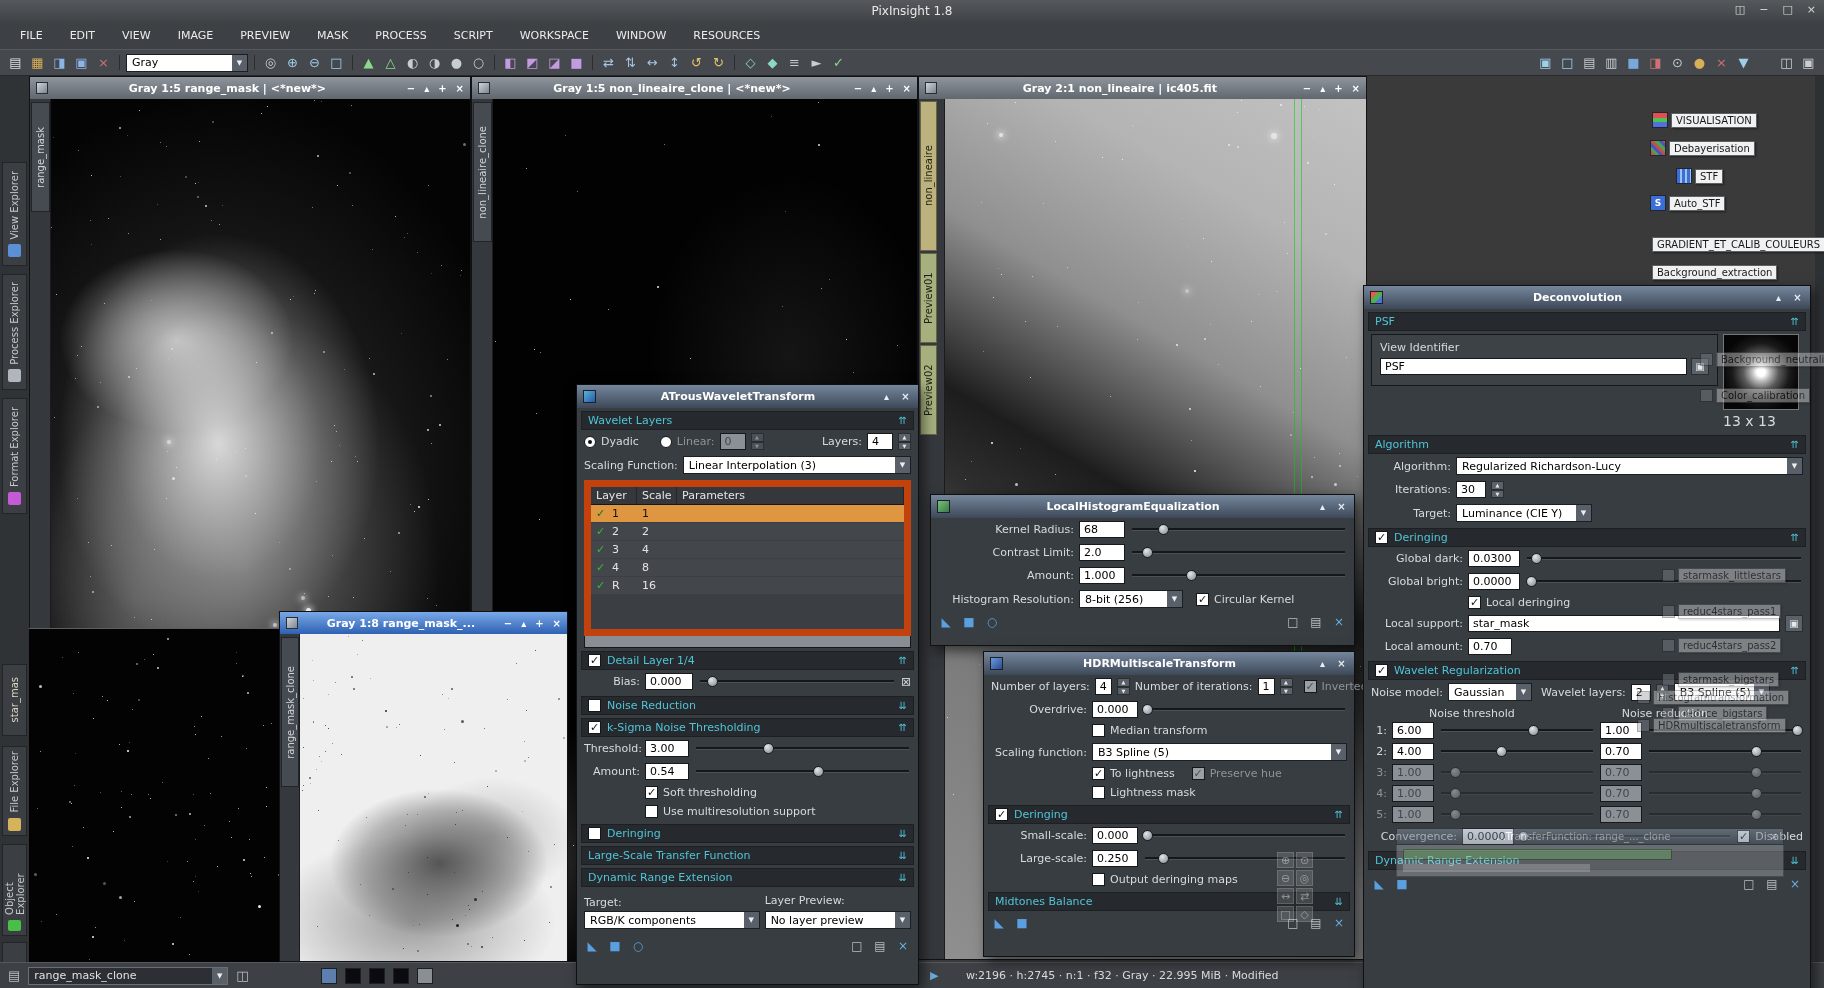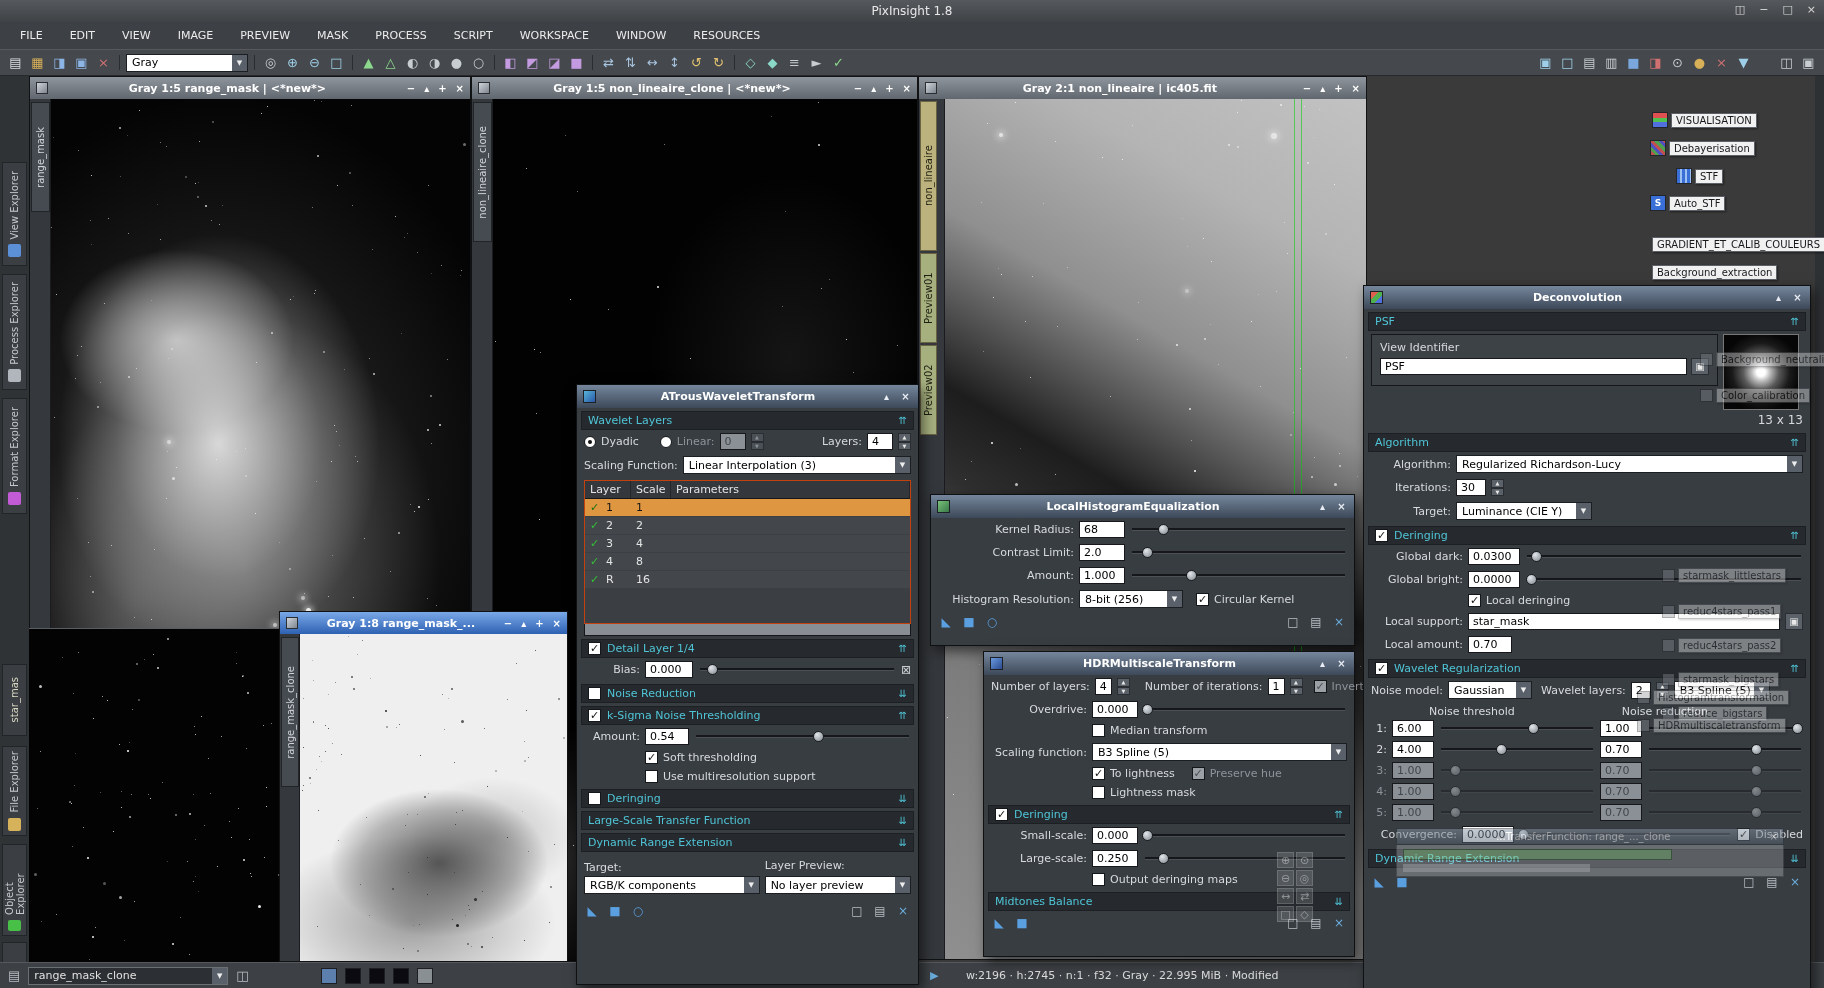--- a/index.html
+++ b/index.html
@@ -65,39 +65,39 @@
 .chk{width:13px;height:13px;background:#fff;border:1px solid #14171a;color:#111;font-size:11px;line-height:12px;text-align:center;flex:none;}
 .chk.off{color:transparent;}
 .chk.dis{background:#9aa0a6;color:#474c51;}
 .radio{width:12px;height:12px;border-radius:50%;background:#fff;border:1px solid #14171a;position:relative;flex:none;}
 .radio.on:after{content:"";position:absolute;left:3px;top:3px;width:4px;height:4px;border-radius:50%;background:#111;}
 .btm{display:flex;align-items:center;padding:4px 7px;margin-top:2px;gap:7px;}
 .bi{width:16px;height:15px;display:flex;align-items:center;justify-content:center;font-size:12px;}
 .mla{margin-left:auto;}
 .sbtn{width:18px;height:17px;background:#5a6168;border:1px solid #2a2d31;color:#e8e8e8;font-size:10px;display:flex;align-items:center;justify-content:center;flex:none;}
 
-.wtable{margin:3px 7px 0;border:1px solid #c2410c;background:#43474c;}
+.wtable{margin:3px 7px 0;border:7px solid #c2410c;background:#43474c;}
 .wt-head{display:flex;background:#34383d;border-bottom:1px solid #15171a;color:#e4e4e4;}
 .wt-head div{padding:2px 5px;border-right:1px solid #23262a;}
 .wt-row{display:flex;color:#e4e4e4;height:18px;align-items:center;border-bottom:1px solid #3c4045;}
 .wt-row.sel{background:#df9640;color:#161616;}
 .cchk{color:#35c035;width:14px;font-size:11px;}
 .wt-row.sel .cchk{color:#137013;}
 .c1{width:46px;display:flex;align-items:center;gap:2px;padding:0 5px;}
 .c2{width:40px;padding:0 5px;}
 .c3{flex:1;}
 .wt-empty{height:34px;background:#3b3f44;}
 .wt-scroll{height:12px;background:#898e94;margin:0 7px;border:1px solid #15171a;border-top:none;}
 
 .tabs{display:flex;margin:4px 0 0;}
 .tab{padding:3px 9px;background:#2f3338;border:1px solid #15171a;color:#cfd3d8;white-space:nowrap;}
 .tab.on{background:#4d545c;color:#fff;}
 .tabpanel{border:1px solid #15171a;padding:6px 8px 10px;background:#3d4247;}
 .psf-thumb{width:76px;height:76px;background:#060606;border:1px solid #777;background-image:radial-gradient(circle at 50% 50%,#ffffff 0 8%,#b9b9b9 18%,#5a5a5a 34%,#1a1a1a 55%,#060606 75%);}
-.psf-size{text-align:right;color:#d7dade;margin-top:3px;font-size:12px;}
+.psf-size{text-align:left;color:#d7dade;margin-top:3px;font-size:14px;}
 
 .proc{position:absolute;display:flex;align-items:center;gap:3px;z-index:8;}
 .pic{width:16px;height:16px;border:1px solid #22252a;display:flex;align-items:center;justify-content:center;color:#fff;font-size:9px;font-weight:bold;flex:none;}
 .chip{background:#f1f1f1;color:#16181b;border:1px solid #5c6167;padding:0 4px;font-size:10px;height:15px;line-height:14px;white-space:nowrap;box-shadow:1px 1px 2px rgba(0,0,0,.45);}
 .proc.faint{opacity:.38;z-index:36;}
 
 .ghost{position:absolute;opacity:.5;z-index:40;}
 .gh-title{height:17px;background:linear-gradient(#8b97a6,#55606e);display:flex;align-items:center;color:#fff;font-size:10px;padding:0 5px;gap:5px;border:1px solid #30353b;}
 .gh-body{background:rgba(230,235,238,.55);border:1px solid #565b61;border-top:none;padding:4px 6px;}
 .gh-green{height:11px;background:#9fd69b;border:1px solid #4f7a4c;width:72%;}
@@ -984,20 +984,28 @@
       <span>Noise Reduction</span>
         <span class="arr">⇊</span>
     </div>
 
     <div class="sec-h">
       <span class="chk">✓</span>
       <span>k-Sigma Noise Thresholding</span>
         <span class="arr">⇈</span>
     </div>
     <div class="row">
+      <span class="lbl" style="width:56px;text-align:right;display:inline-block;">Threshold:</span>
+      <span class="field" style="width:44px;">3.00</span>
+      <div class="slider">
+          <div class="track"></div>
+          <div class="thumb" style="left:34%;"></div>
+        </div>
+    </div>
+    <div class="row">
       <span class="lbl" style="width:56px;text-align:right;display:inline-block;">Amount:</span>
       <span class="field" style="width:44px;">0.54</span>
       <div class="slider">
           <div class="track"></div>
           <div class="thumb" style="left:57%;"></div>
         </div>
     </div>
     <div class="row" style="padding-left:68px;">
       <span class="chk">✓</span>
       <span class="lbl">Soft thresholding</span>
@@ -1104,21 +1112,21 @@
       <span class="dbtn">▴</span>
       <span class="dbtn">×</span>
     </div>
     <div class="row">
       <span class="lbl">Number of layers:</span>
       <span class="field" style="width:24px;">4</span>
       <span class="spin">
           <span>▲</span>
           <span>▼</span>
         </span>
-      <span class="lbl" style="margin-left:10px;">Number of iterations:</span>
+      <span class="lbl" style="">Number of iterations:</span>
       <span class="field" style="width:22px;">1</span>
       <span class="spin">
           <span>▲</span>
           <span>▼</span>
         </span>
       <span class="chk dis" style="margin-left:6px;">✓</span>
       <span class="lbl dim">Inverted</span>
     </div>
     <div class="row">
       <span class="lbl" style="width:96px;text-align:right;display:inline-block;">Overdrive:</span>

